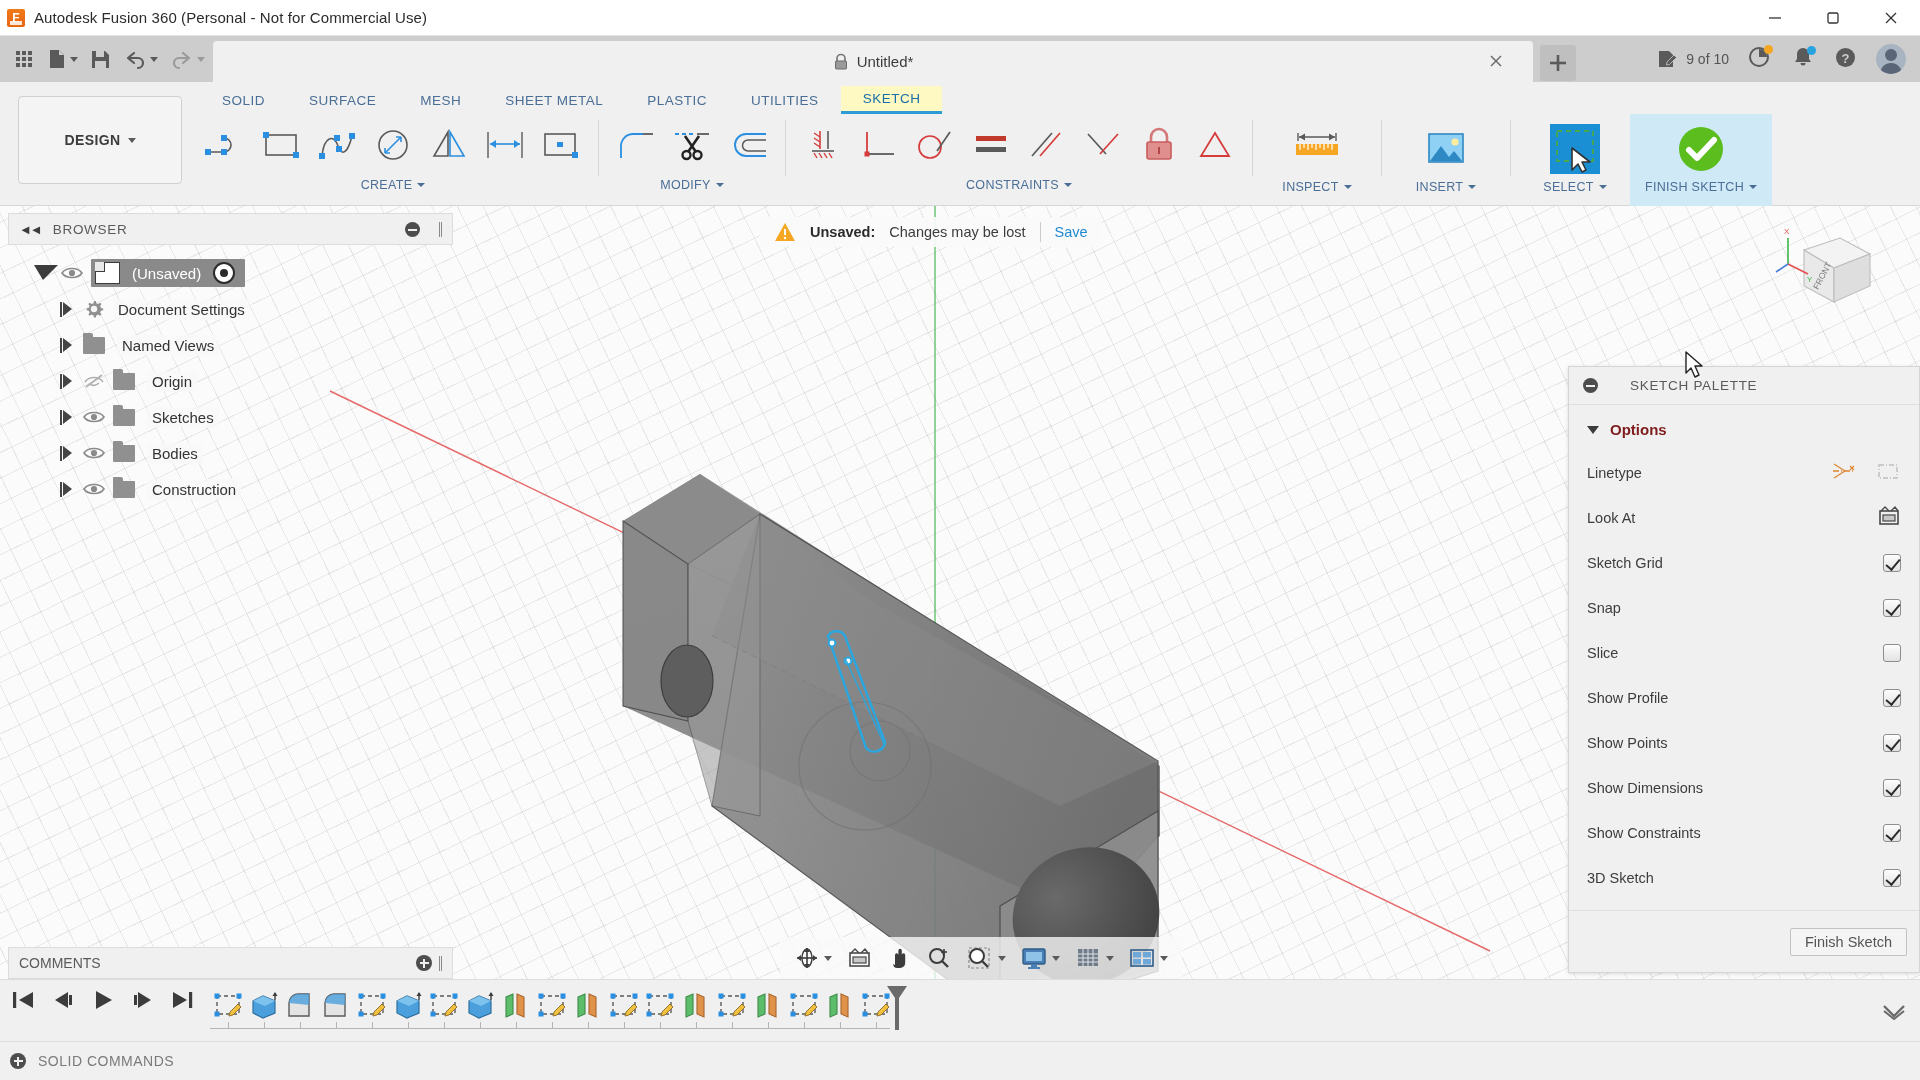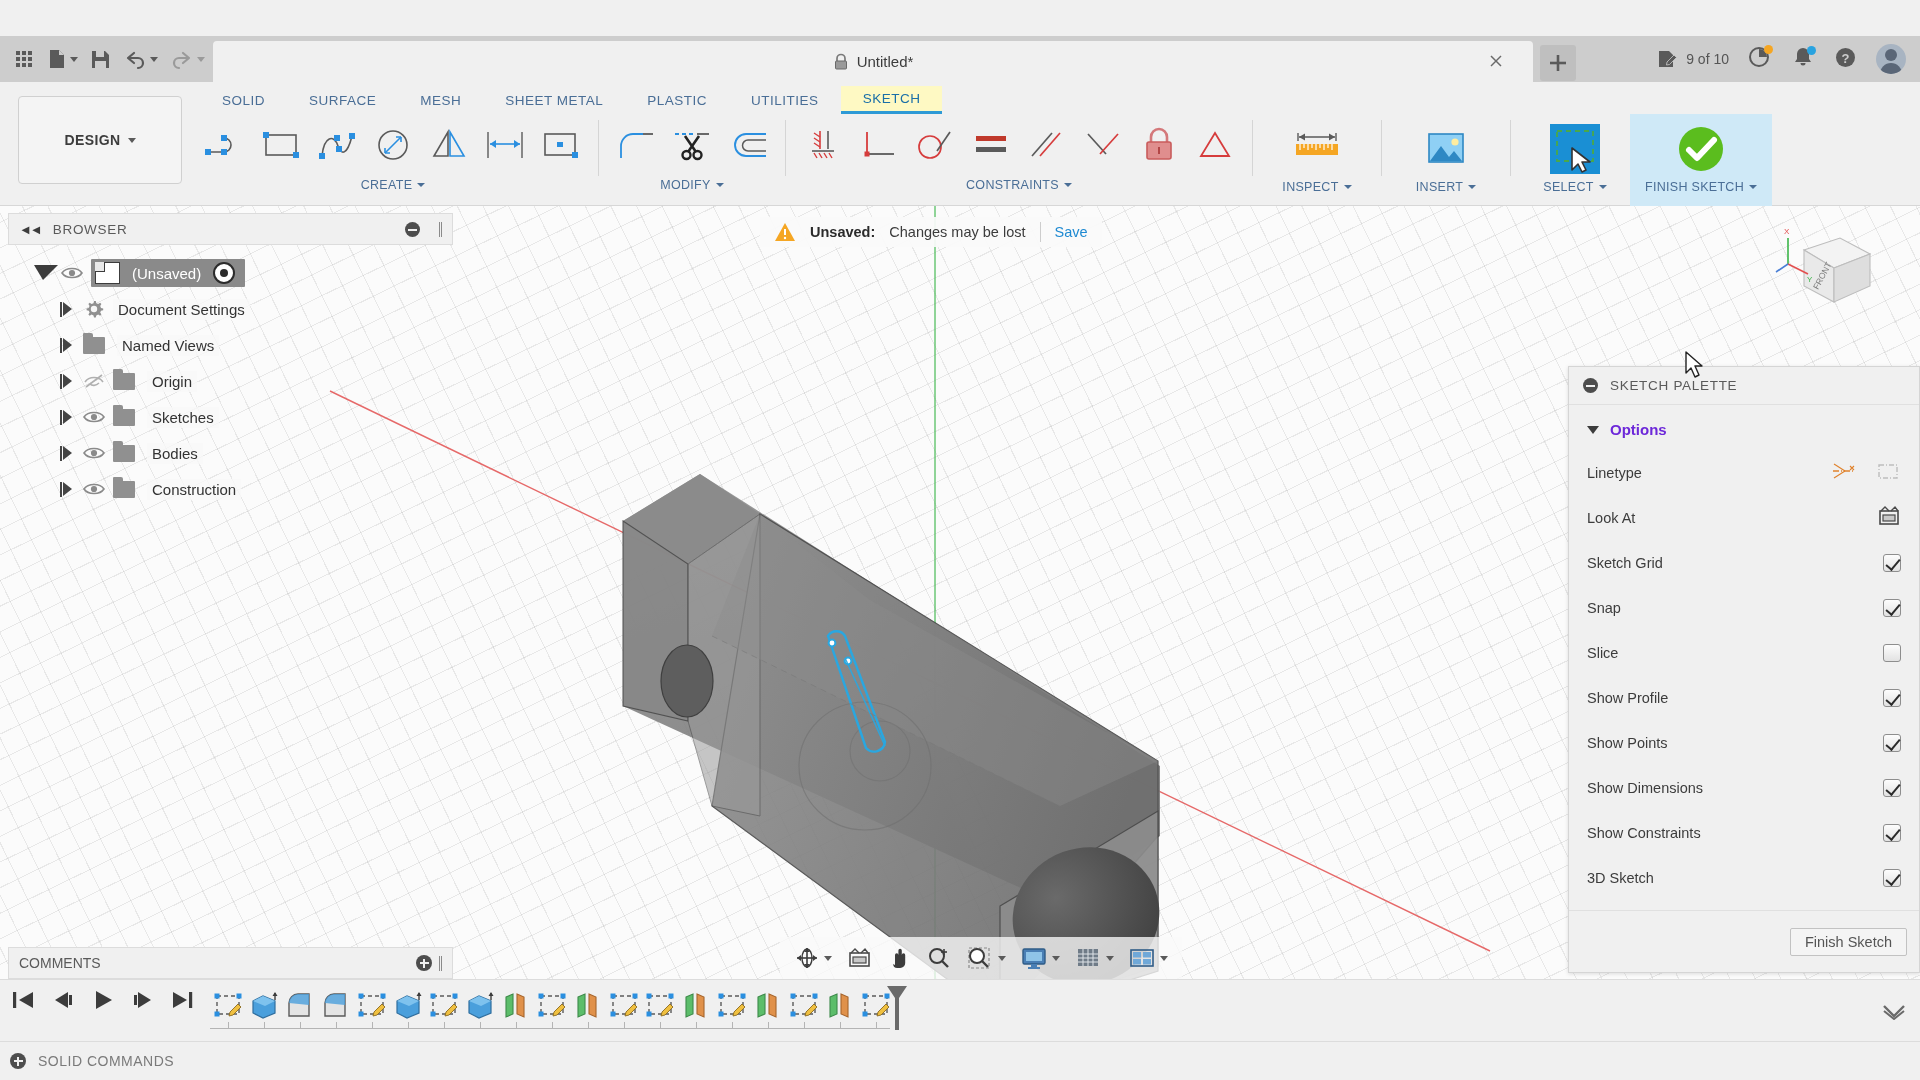--- a/index.html
+++ b/index.html
@@ -211,25 +211,25 @@
   .unsaved b { color: #2b2b2b; }
   .unsaved .sep { width: 1px; height: 20px; background: #cdcdcd; }
   .unsaved a { color: #1f8ad2; text-decoration: none; }
 
   
   .palette {
     position: absolute; right: 0; top: 160px; width: 352px;
     background: #f0f0f0; border: 1px solid #d5d5d5; box-shadow: 0 1px 4px rgba(0,0,0,.13);
   }
   .palette-head { height: 38px; display: flex; align-items: center; gap: 12px; padding: 0 14px; border-bottom: 1px solid #e0e0e0; }
-  .palette-title { font-size: 13.5px; color: #5a5a5a; letter-spacing: .7px; }
+  .palette-title { font-size: 13.5px; color: #5a5a5a; letter-spacing: .7px; margin-left: 20px; }
   .palette-section { padding: 8px 0 10px; }
   .section-head { display: flex; align-items: center; gap: 11px; padding: 8px 18px 12px; }
   .tri-dn { width: 0; height: 0; border-left: 6px solid transparent; border-right: 6px solid transparent; border-top: 8px solid #3c3c3c; }
-  .section-title { font-size: 15px; font-weight: bold; color: #6d28d9; }
+  .section-title { font-size: 15px; font-weight: bold; color: #7f1d1d; }
   .opt-row { display: flex; align-items: center; height: 45px; padding: 0 18px; }
   .opt-label { font-size: 14.5px; color: #3c3c3c; }
   .opt-ctrl { margin-left: auto; display: flex; align-items: center; gap: 18px; }
   .cbox {
     width: 18px; height: 18px; border: 1px solid #8e8e8e; border-radius: 3px;
     background: linear-gradient(#fdfdfd, #e2e2e2); position: relative;
   }
   .cbox.on::after {
     content: ""; position: absolute; left: 5px; top: 1px; width: 6px; height: 12px;
     border-right: 2.3px solid #2b2b2b; border-bottom: 2.3px solid #2b2b2b; transform: rotate(40deg);
@@ -270,20 +270,42 @@
   }
   .status-text { font-size: 14px; color: #7a7a7a; letter-spacing: .5px; }
 
   .cursor-arrow { position: absolute; left: 1684px; top: 145px; }
 </style>
 </head>
 <body>
 
 <div id="app">
 
+  <div class="titlebar">
+    <div class="app-icon"></div>
+    <div class="title-text">Autodesk Fusion 360 (Personal - Not for Commercial Use)</div>
+    <div class="win-controls">
+      <div class="win-btn">
+        <svg width="16" height="16" viewBox="0 0 16 16">
+            <line x1="2" y1="8" x2="14" y2="8" stroke="#333" stroke-width="1.3"></line>
+          </svg>
+      </div>
+      <div class="win-btn">
+        <svg width="16" height="16" viewBox="0 0 16 16">
+            <rect x="3" y="3" width="10" height="10" fill="none" stroke="#333" stroke-width="1.3" rx="1.5"></rect>
+          </svg>
+      </div>
+      <div class="win-btn">
+        <svg width="16" height="16" viewBox="0 0 16 16">
+            <line x1="3" y1="3" x2="13" y2="13" stroke="#333" stroke-width="1.3"></line>
+            <line x1="13" y1="3" x2="3" y2="13" stroke="#333" stroke-width="1.3"></line>
+          </svg>
+      </div>
+    </div>
+  </div>
 
   <div class="qbar">
     <div class="qbar-left">
       <div class="qbtn">
         <svg width="22" height="22" viewBox="0 0 22 22">
           <g fill="#5a5a5a">
             <rect x="3" y="3" width="4" height="4"></rect>
               <rect x="9" y="3" width="4" height="4"></rect>
               <rect x="15" y="3" width="4" height="4"></rect>
             <rect x="3" y="9" width="4" height="4"></rect>

